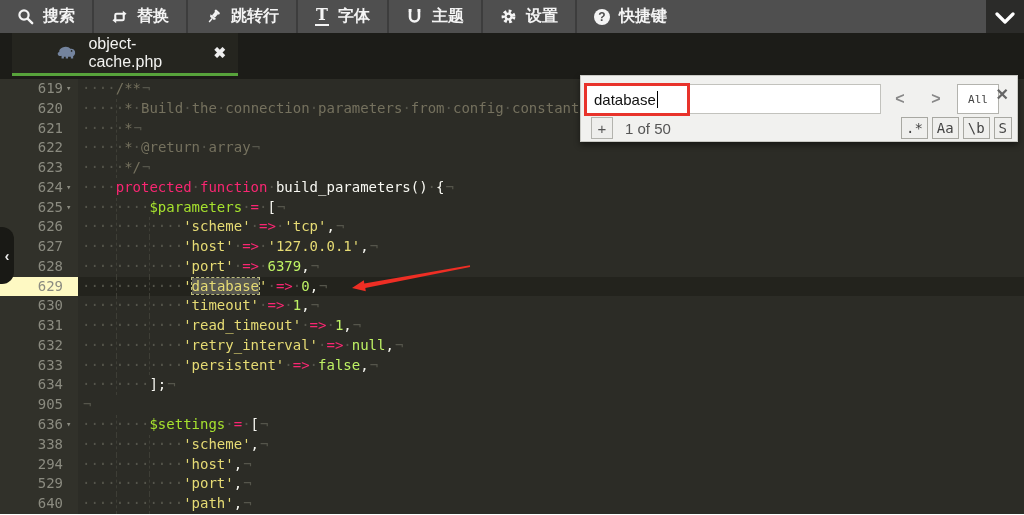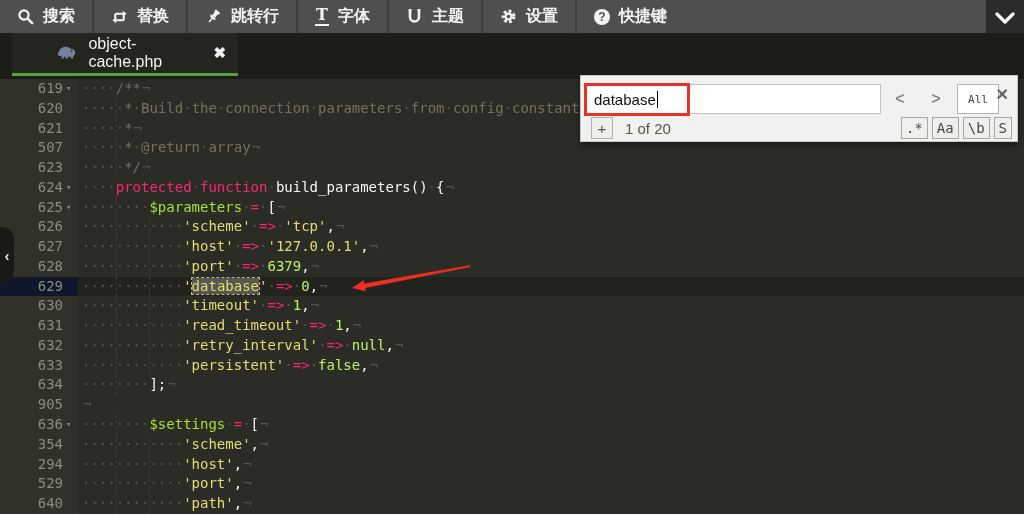--- a/index.html
+++ b/index.html
@@ -30,21 +30,21 @@
 
   
   #editor{position:absolute;left:0;top:79px;width:1024px;height:436px;
           font-family:"DejaVu Sans Mono",monospace;font-size:14px;}
   #gutter-bg{position:absolute;left:0;top:0;width:78px;height:100%;background:#31312a;}
   .row{position:relative;display:flex;height:19.77px;line-height:19.77px;white-space:pre;}
   .gut{width:78px;flex:0 0 78px;display:flex;background:#31312a;box-sizing:border-box;}
   .ln{flex:1;text-align:right;color:#8b8b80;padding-right:3px;}
   .fold{width:12px;color:#8b8b80;font-size:9px;line-height:19.77px;}
   .code{position:relative;flex:1;padding-left:4px;color:#f8f8f2;}
-  .row.active .gut{background:#0f172a;}
+  .row.active .gut{background:#fef9c3;}
   .row.active .code{background:#23231d;}
   .tk-c{color:#75715e;} .tk-k{color:#f92672;} .tk-v{color:#a6e22e;}
   .tk-s{color:#e6db74;} .tk-n{color:#bef264;} .tk-p{color:#f8f8f2;}
   .ws{color:#55554b;} .eol{color:#55554b;padding-left:1px;}
   .tk-m{color:#e6db74;background:#585850;outline:1px dashed #bdbd7e;}
   .guide{position:absolute;top:0;height:100%;width:0;border-left:1px dashed #3e3e36;}
 
   
   #side-handle{position:absolute;left:0;top:227px;width:14px;height:57px;background:#191915;
                border-radius:0 12px 12px 0;display:flex;align-items:center;justify-content:center;
@@ -167,36 +167,36 @@
       <span class="close">✖</span>
     </div>
   </div>
 
   <div id="editor">
     <div id="gutter-bg"></div>
     <div id="lines">
         <div class="row"><div class="gut"><span class="ln">619</span><span class="fold">▾</span></div><div class="code"><span class="tk-c"><span class="ws">····</span>/**</span><span class="eol">¬</span></div></div>
         <div class="row"><div class="gut"><span class="ln">620</span><span class="fold"></span></div><div class="code"><span class="guide" style="left: 37.6px;"></span><span class="tk-c"><span class="ws">·····</span>*<span class="ws">·</span>Build<span class="ws">·</span>the<span class="ws">·</span>connection<span class="ws">·</span>parameters<span class="ws">·</span>from<span class="ws">·</span>config<span class="ws">·</span>constants</span><span class="eol">¬</span></div></div>
         <div class="row"><div class="gut"><span class="ln">621</span><span class="fold"></span></div><div class="code"><span class="guide" style="left: 37.6px;"></span><span class="tk-c"><span class="ws">·····</span>*</span><span class="eol">¬</span></div></div>
-        <div class="row"><div class="gut"><span class="ln">507</span><span class="fold"></span></div><div class="code"><span class="guide" style="left: 37.6px;"></span><span class="tk-c"><span class="ws">·····</span>*<span class="ws">·</span>@return<span class="ws">·</span>array</span><span class="eol">¬</span></div></div>
+        <div class="row"><div class="gut"><span class="ln">622</span><span class="fold"></span></div><div class="code"><span class="guide" style="left: 37.6px;"></span><span class="tk-c"><span class="ws">·····</span>*<span class="ws">·</span>@return<span class="ws">·</span>array</span><span class="eol">¬</span></div></div>
         <div class="row"><div class="gut"><span class="ln">623</span><span class="fold"></span></div><div class="code"><span class="guide" style="left: 37.6px;"></span><span class="tk-c"><span class="ws">·····</span>*/</span><span class="eol">¬</span></div></div>
         <div class="row"><div class="gut"><span class="ln">624</span><span class="fold">▾</span></div><div class="code"><span class="tk-p"><span class="ws">····</span></span><span class="tk-k">protected</span><span class="tk-p"><span class="ws">·</span></span><span class="tk-k">function</span><span class="tk-p"><span class="ws">·</span>build_parameters()<span class="ws">·</span>{</span><span class="eol">¬</span></div></div>
         <div class="row"><div class="gut"><span class="ln">625</span><span class="fold">▾</span></div><div class="code"><span class="guide" style="left: 37.6px;"></span><span class="tk-p"><span class="ws">········</span></span><span class="tk-v">$parameters</span><span class="tk-p"><span class="ws">·</span></span><span class="tk-k">=</span><span class="tk-p"><span class="ws">·</span>[</span><span class="eol">¬</span></div></div>
         <div class="row"><div class="gut"><span class="ln">626</span><span class="fold"></span></div><div class="code"><span class="guide" style="left: 37.6px;"></span><span class="guide" style="left: 71.2px;"></span><span class="tk-p"><span class="ws">············</span></span><span class="tk-s">'scheme'</span><span class="tk-p"><span class="ws">·</span></span><span class="tk-k">=&gt;</span><span class="tk-p"><span class="ws">·</span></span><span class="tk-s">'tcp'</span><span class="tk-p">,</span><span class="eol">¬</span></div></div>
         <div class="row"><div class="gut"><span class="ln">627</span><span class="fold"></span></div><div class="code"><span class="guide" style="left: 37.6px;"></span><span class="guide" style="left: 71.2px;"></span><span class="tk-p"><span class="ws">············</span></span><span class="tk-s">'host'</span><span class="tk-p"><span class="ws">·</span></span><span class="tk-k">=&gt;</span><span class="tk-p"><span class="ws">·</span></span><span class="tk-s">'127.0.0.1'</span><span class="tk-p">,</span><span class="eol">¬</span></div></div>
         <div class="row"><div class="gut"><span class="ln">628</span><span class="fold"></span></div><div class="code"><span class="guide" style="left: 37.6px;"></span><span class="guide" style="left: 71.2px;"></span><span class="tk-p"><span class="ws">············</span></span><span class="tk-s">'port'</span><span class="tk-p"><span class="ws">·</span></span><span class="tk-k">=&gt;</span><span class="tk-p"><span class="ws">·</span></span><span class="tk-n">6379</span><span class="tk-p">,</span><span class="eol">¬</span></div></div>
         <div class="row active"><div class="gut"><span class="ln">629</span><span class="fold"></span></div><div class="code"><span class="guide" style="left: 37.6px;"></span><span class="guide" style="left: 71.2px;"></span><span class="tk-p"><span class="ws">············</span></span><span class="tk-s">'</span><span class="tk-m">database</span><span class="tk-s">'</span><span class="tk-p"><span class="ws">·</span></span><span class="tk-k">=&gt;</span><span class="tk-p"><span class="ws">·</span></span><span class="tk-n">0</span><span class="tk-p">,</span><span class="eol">¬</span></div></div>
         <div class="row"><div class="gut"><span class="ln">630</span><span class="fold"></span></div><div class="code"><span class="guide" style="left: 37.6px;"></span><span class="guide" style="left: 71.2px;"></span><span class="tk-p"><span class="ws">············</span></span><span class="tk-s">'timeout'</span><span class="tk-p"><span class="ws">·</span></span><span class="tk-k">=&gt;</span><span class="tk-p"><span class="ws">·</span></span><span class="tk-n">1</span><span class="tk-p">,</span><span class="eol">¬</span></div></div>
         <div class="row"><div class="gut"><span class="ln">631</span><span class="fold"></span></div><div class="code"><span class="guide" style="left: 37.6px;"></span><span class="guide" style="left: 71.2px;"></span><span class="tk-p"><span class="ws">············</span></span><span class="tk-s">'read_timeout'</span><span class="tk-p"><span class="ws">·</span></span><span class="tk-k">=&gt;</span><span class="tk-p"><span class="ws">·</span></span><span class="tk-n">1</span><span class="tk-p">,</span><span class="eol">¬</span></div></div>
         <div class="row"><div class="gut"><span class="ln">632</span><span class="fold"></span></div><div class="code"><span class="guide" style="left: 37.6px;"></span><span class="guide" style="left: 71.2px;"></span><span class="tk-p"><span class="ws">············</span></span><span class="tk-s">'retry_interval'</span><span class="tk-p"><span class="ws">·</span></span><span class="tk-k">=&gt;</span><span class="tk-p"><span class="ws">·</span></span><span class="tk-n">null</span><span class="tk-p">,</span><span class="eol">¬</span></div></div>
         <div class="row"><div class="gut"><span class="ln">633</span><span class="fold"></span></div><div class="code"><span class="guide" style="left: 37.6px;"></span><span class="guide" style="left: 71.2px;"></span><span class="tk-p"><span class="ws">············</span></span><span class="tk-s">'persistent'</span><span class="tk-p"><span class="ws">·</span></span><span class="tk-k">=&gt;</span><span class="tk-p"><span class="ws">·</span></span><span class="tk-n">false</span><span class="tk-p">,</span><span class="eol">¬</span></div></div>
         <div class="row"><div class="gut"><span class="ln">634</span><span class="fold"></span></div><div class="code"><span class="guide" style="left: 37.6px;"></span><span class="tk-p"><span class="ws">········</span>];</span><span class="eol">¬</span></div></div>
         <div class="row"><div class="gut"><span class="ln">905</span><span class="fold"></span></div><div class="code"><span class="eol">¬</span></div></div>
         <div class="row"><div class="gut"><span class="ln">636</span><span class="fold">▾</span></div><div class="code"><span class="guide" style="left: 37.6px;"></span><span class="tk-p"><span class="ws">········</span></span><span class="tk-v">$settings</span><span class="tk-p"><span class="ws">·</span></span><span class="tk-k">=</span><span class="tk-p"><span class="ws">·</span>[</span><span class="eol">¬</span></div></div>
-        <div class="row"><div class="gut"><span class="ln">354</span><span class="fold"></span></div><div class="code"><span class="guide" style="left: 37.6px;"></span><span class="guide" style="left: 71.2px;"></span><span class="tk-p"><span class="ws">············</span></span><span class="tk-s">'scheme'</span><span class="tk-p">,</span><span class="eol">¬</span></div></div>
+        <div class="row"><div class="gut"><span class="ln">338</span><span class="fold"></span></div><div class="code"><span class="guide" style="left: 37.6px;"></span><span class="guide" style="left: 71.2px;"></span><span class="tk-p"><span class="ws">············</span></span><span class="tk-s">'scheme'</span><span class="tk-p">,</span><span class="eol">¬</span></div></div>
         <div class="row"><div class="gut"><span class="ln">294</span><span class="fold"></span></div><div class="code"><span class="guide" style="left: 37.6px;"></span><span class="guide" style="left: 71.2px;"></span><span class="tk-p"><span class="ws">············</span></span><span class="tk-s">'host'</span><span class="tk-p">,</span><span class="eol">¬</span></div></div>
         <div class="row"><div class="gut"><span class="ln">529</span><span class="fold"></span></div><div class="code"><span class="guide" style="left: 37.6px;"></span><span class="guide" style="left: 71.2px;"></span><span class="tk-p"><span class="ws">············</span></span><span class="tk-s">'port'</span><span class="tk-p">,</span><span class="eol">¬</span></div></div>
         <div class="row"><div class="gut"><span class="ln">640</span><span class="fold"></span></div><div class="code"><span class="guide" style="left: 37.6px;"></span><span class="guide" style="left: 71.2px;"></span><span class="tk-p"><span class="ws">············</span></span><span class="tk-s">'path'</span><span class="tk-p">,</span><span class="eol">¬</span></div></div>
       </div>
   </div>
 
   <div id="side-handle">
     <span>‹</span>
   </div>
 
@@ -206,21 +206,21 @@
         <span>database</span>
           <span class="caret"></span>
       </div>
       <div class="nav-btn" id="btn-prev">&lt;</div>
       <div class="nav-btn" id="btn-next">&gt;</div>
       <div id="btn-all">All</div>
       <div id="btn-close">✕</div>
     </div>
     <div class="sp-row2">
       <div id="btn-add">+</div>
-      <div id="count">1 of 20</div>
+      <div id="count">1 of 50</div>
       <div class="toggles">
         <div class="tg">.*</div>
         <div class="tg">Aa</div>
         <div class="tg">\b</div>
         <div class="tg">S</div>
       </div>
     </div>
   </div>
 
   <div id="red-box"></div>

